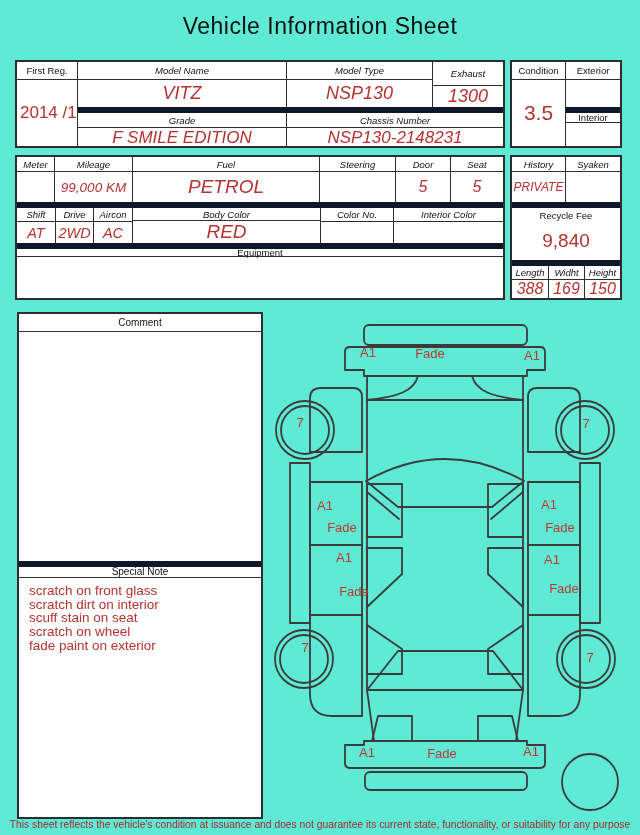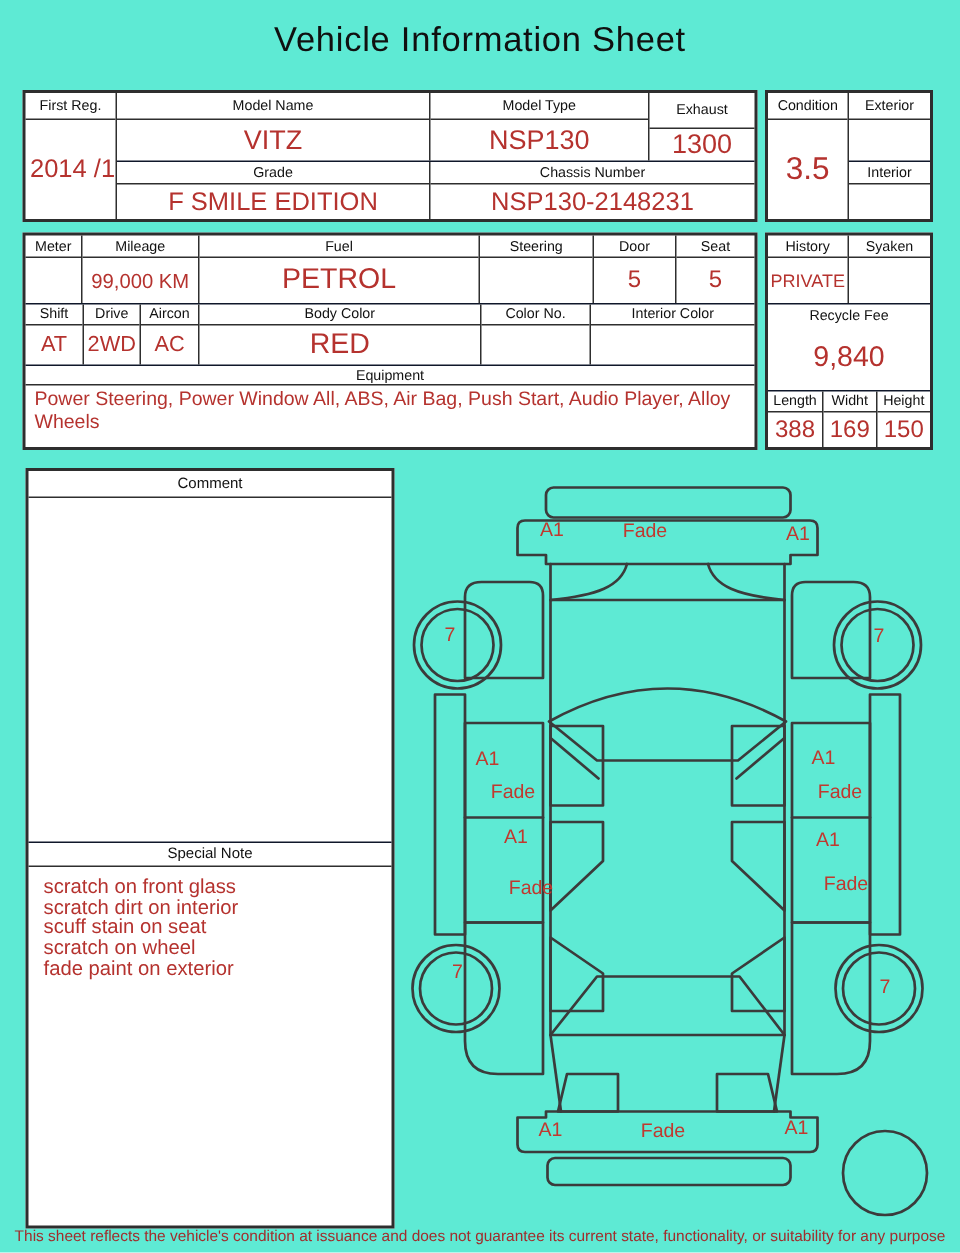--- a/index.html
+++ b/index.html
@@ -2,23 +2,23 @@
 <html><head>
 <meta charset="utf-8">
 <style>
   html,body{margin:0;padding:0;background:#ffffff;}
   .sheet{position:relative;width:640px;height:835px;background:#5eead4;
          font-family:"Liberation Sans",sans-serif;color:#161616;overflow:hidden;}
   .title{position:absolute;top:13px;left:0;width:100%;text-align:center;
          font-size:23px;letter-spacing:.5px;color:#101010;}
   .box{position:absolute;border:2px solid #2e2e2e;box-sizing:border-box;display:flex;background:#fff;}
   .col{display:flex;flex-direction:column;box-sizing:border-box;min-width:0;}
-  .row{display:flex;box-sizing:border-box;min-width:0;}
+  .row{display:flex;box-sizing:border-box;min-width:0;font-style:italic;}
   .bl{border-left:1px solid #2e2e2e;}
-  .bt{border-top:1px solid #0f172a;}
+  .bt{border-top:6px solid #0f172a;}
   .hdr{font-size:9.5px;color:#111;display:flex;align-items:center;justify-content:center;
        border-bottom:1px solid #2e2e2e;white-space:nowrap;box-sizing:border-box;}
   .hdr.nb{border-bottom:none;}
   .val{display:flex;align-items:center;justify-content:center;color:#b5322e;
        flex:1;box-sizing:border-box;white-space:nowrap;}
   .left-al{justify-content:flex-start;}
   .eqp{color:#b5322e;font-size:13px;line-height:1.13;padding:2px 6px;text-align:left;
        white-space:normal;align-items:flex-start;}
   .cmt-spacer{flex:1;}
   .notes{padding:6px 0 0 10px;color:#b5322e;font-size:13.5px;line-height:13.8px;}
@@ -127,21 +127,20 @@
       <div class="col bl" style="width:73px">
         <div class="hdr" style="height:14px">Color No.</div>
         <div class="val" style="font-size:12px"></div>
       </div>
       <div class="col bl" style="flex:1">
         <div class="hdr" style="height:14px">Interior Color</div>
         <div class="val" style="font-size:12px"></div>
       </div>
     </div>
     <div class="hdr bt" style="height:14px">Equipment</div>
-    <div class="val eqp" style="flex:1">Power Steering, Power Window  All, ABS, Air Bag, Push Start, Audio Player, Alloy Wheels</div>
   </div>
 
   <div class="box" style="left:510px;top:155px;width:112px;height:145px;flex-direction:column">
     <div class="row" style="height:45px">
       <div class="col" style="width:53px">
         <div class="hdr" style="height:15px">History</div>
         <div class="val" style="font-size:12px">PRIVATE</div>
       </div>
       <div class="col bl" style="flex:1">
         <div class="hdr" style="height:15px">Syaken</div>

